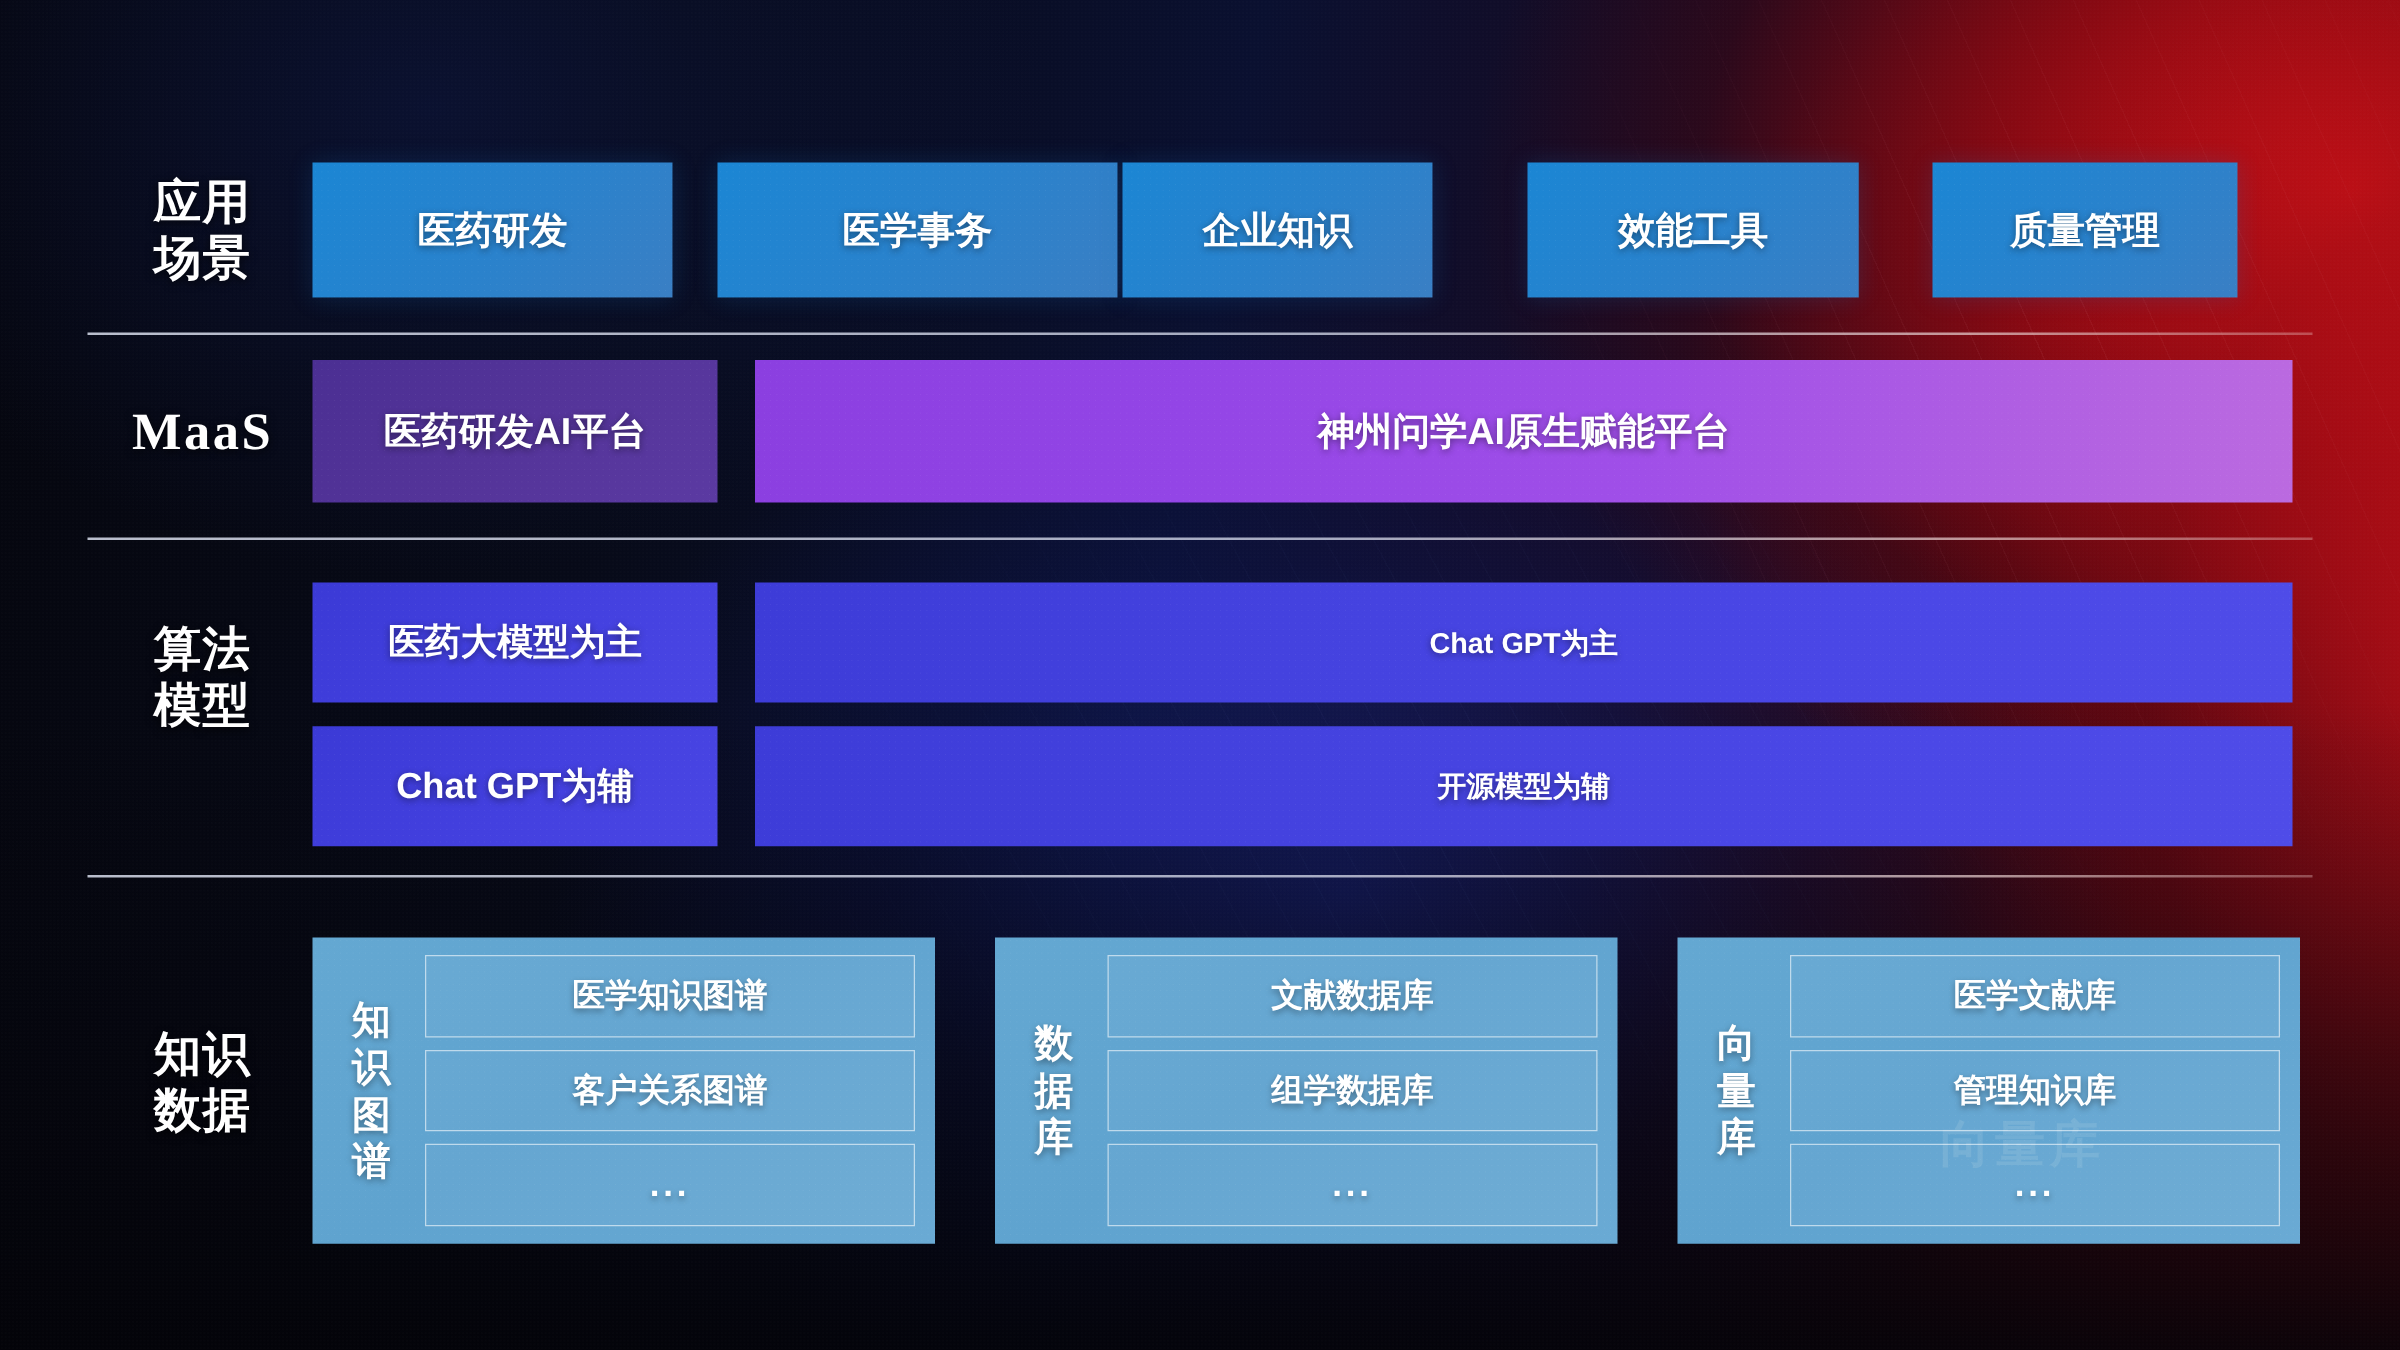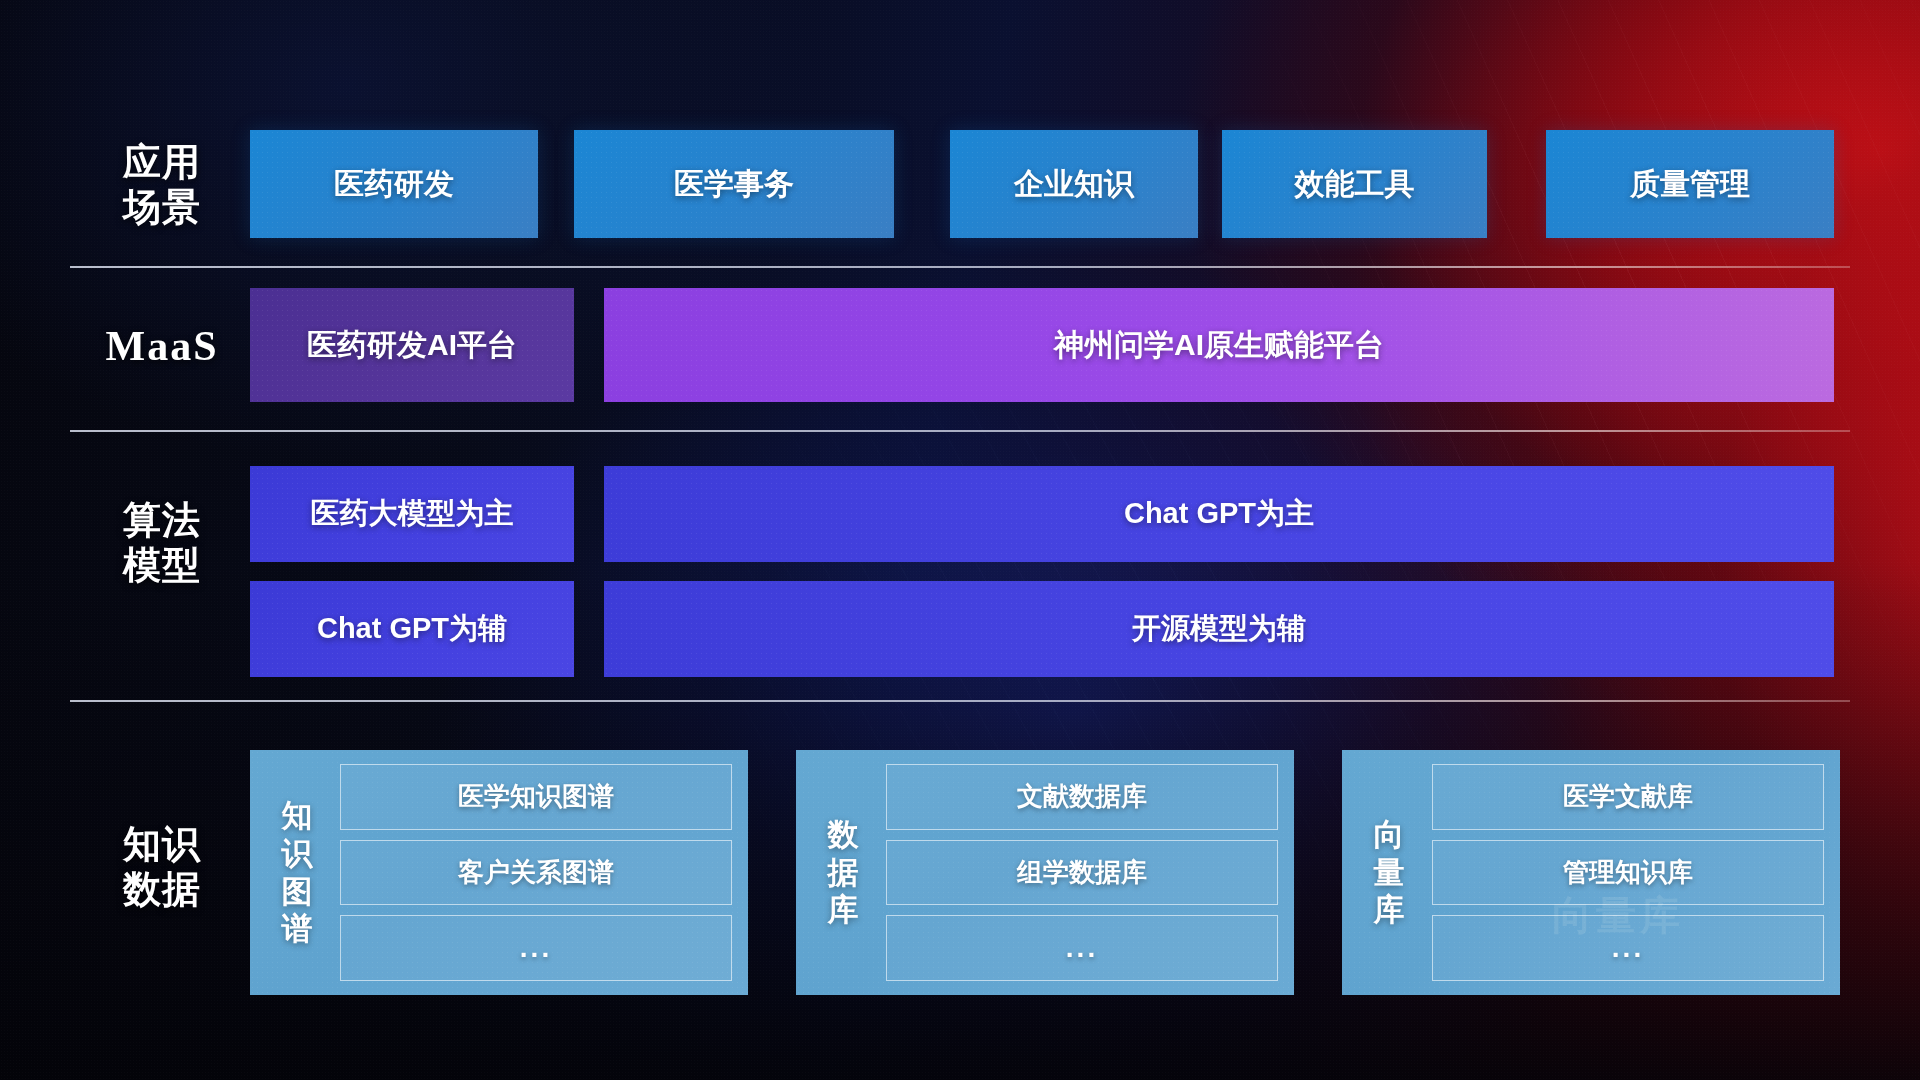--- a/index.html
+++ b/index.html
@@ -147,21 +147,21 @@
 
   
   .card-algo {
     height: 96px;
     background: linear-gradient(135deg, #3b3ad6 0%, #4340df 52%, #4a46e4 100%);
     font-size: 29px;
   }
   .card-algo-wide {
     height: 96px;
     background: linear-gradient(100deg, #3d3cd8 0%, #4543e0 40%, #4a47e6 70%, #4f4ce8 100%);
-    font-size: 29px;
+    font-size: 23px;
   }
 
   
   .panel {
     position: absolute;
     top: 750px;
     height: 245px;
     background: linear-gradient(145deg, #64a8d2 0%, #5fa3cf 45%, #6aaad4 100%);
     display: flex;
     align-items: stretch;
@@ -253,27 +253,27 @@
       <div>应用</div>
       <div>场景</div>
     </div>
 
     <div class="card card-app" style="left:250px;  width:288px;">
       <span class="lbl">医药研发</span>
     </div>
     <div class="card card-app" style="left:574px;  width:320px;">
       <span class="lbl">医学事务</span>
     </div>
-    <div class="card card-app" style="left:950px;  width:248px;">
+    <div class="card card-app" style="left:898px;  width:248px;">
       <span class="lbl">企业知识</span>
     </div>
     <div class="card card-app" style="left:1222px; width:265px;">
       <span class="lbl">效能工具</span>
     </div>
-    <div class="card card-app" style="left:1546px; width:288px;">
+    <div class="card card-app" style="left:1546px; width:244px;">
       <span class="lbl">质量管理</span>
     </div>
 
     <div class="row-label en" style="top:322px;">
       <div>MaaS</div>
     </div>
 
     <div class="card card-maas-left" style="left:250px; width:324px;">
       <span class="lbl">医药研发AI平台</span>
     </div>

